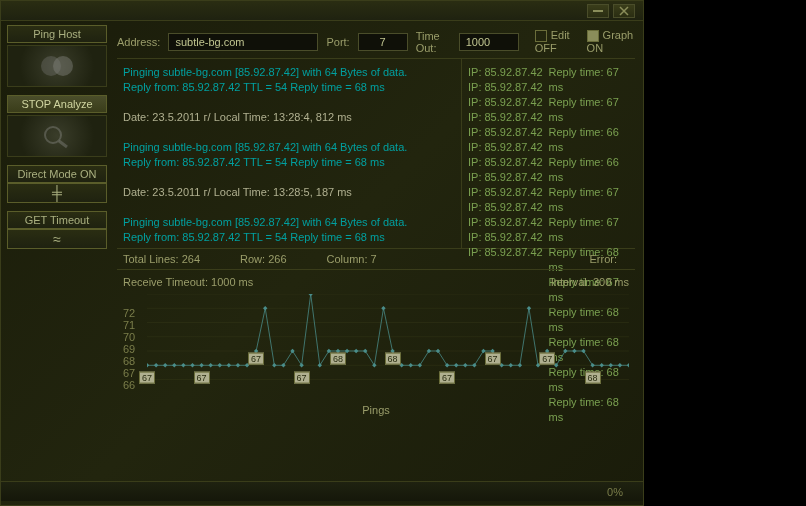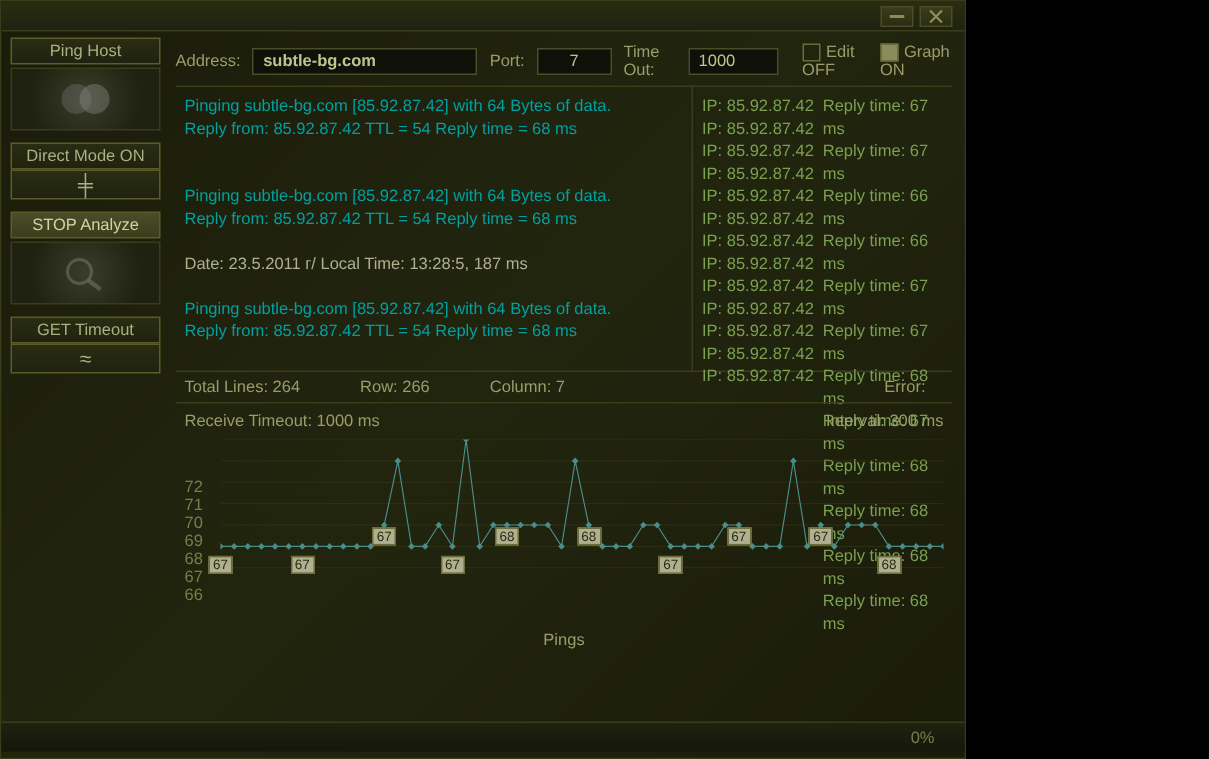--- a/index.html
+++ b/index.html
@@ -27,23 +27,23 @@
 .cyan{color:#00a0a0}
 .grn{color:#7aa050}
 .wht{color:#b0b090}
 .logline{line-height:15px}
 .statrow{display:flex;padding:4px 6px;border-bottom:1px solid #3a3d1a;color:#9a9d6a}
 .statrow span{margin-right:40px}
 .chartarea{flex:1;padding:4px 6px}
 .chhdr{display:flex;justify-content:space-between;color:#9a9d6a;padding:2px 0}
 .chtitle{color:#9a9d6a;padding:2px 0}
 .chart{height:110px;position:relative;margin-left:24px;margin-top:4px}
-.yax{position:absolute;left:-24px;top:0;height:100%;display:flex;flex-direction:column;justify-content:flex-end;color:#7a7d4a;font-size:10px}
+.yax{position:absolute;left:-24px;top:0;height:100%;display:flex;flex-direction:column;justify-content:center;color:#7a7d4a;font-size:10px}
 .plot{position:absolute;left:0;top:0;right:0;bottom:0}
-.xlbl{text-align:center;color:#9a9d6a;margin-top:18px}
+.xlbl{text-align:center;color:#9a9d6a;margin-top:0}
 .statusbar{height:20px;background:linear-gradient(#1f2210,#15170a);border-top:1px solid #3a3d1a;display:flex;justify-content:flex-end;align-items:center;padding-right:20px;color:#7a7d4a}
 .dlabel{position:absolute;background:#b0b090;color:#2a2d12;font-size:9px;padding:0 2px;border:1px solid #6a6d3a;transform:translate(-50%,-120%)}
 </style>
 </head>
 <body>
 <div class="frame">
 <div class="titlebar">
 <div class="winbtn">
         <svg width="10" height="2">
           <rect width="10" height="2" fill="#8a8d5a"></rect>
@@ -60,54 +60,55 @@
 <div>
 <div class="sbtn">Ping Host</div>
 <div class="sicon">
             <svg width="40" height="30">
               <circle cx="14" cy="15" r="10" fill="#888" opacity=".5"></circle>
               <circle cx="26" cy="15" r="10" fill="#aaa" opacity=".5"></circle>
             </svg>
           </div>
 </div>
 <div>
-<div class="sbtn">Direct Mode ON</div>
-<div class="sbtn thin">╪</div>
-</div>
-<div>
 <div class="sbtn hl">STOP Analyze</div>
 <div class="sicon">
             <svg width="40" height="30">
               <circle cx="16" cy="14" r="8" fill="none" stroke="#aaa" stroke-width="2" opacity=".5"></circle>
               <line x1="22" y1="20" x2="30" y2="26" stroke="#aaa" stroke-width="3" opacity=".5"></line>
             </svg>
           </div>
 </div>
 <div>
+<div class="sbtn">Direct Mode ON</div>
+<div class="sbtn thin">╪</div>
+</div>
+<div>
 <div class="sbtn">GET Timeout</div>
 <div class="sbtn thin">≈</div>
 </div>
 </div>
 <div class="main">
 <div class="toprow">
 <span class="lbl">Address:</span>
-<input class="inp" style="width: 150px; font-weight: bold;" value="subtle-bg.com">
+<input class="inp" style="width: 150px;" value="subtle-bg.com">
 <span class="lbl">Port:</span>
 <input class="inp" style="width: 50px; text-align: center;" value="7">
 <span class="lbl">Time Out:</span>
 <input class="inp" style="width: 60px; text-align: left;" value="1000">
 <span style="flex:1"></span>
 <span><span class="chk"></span><span class="lbl">Edit OFF</span></span>
 <span><span class="chk on"></span><span class="lbl">Graph ON</span></span>
 </div>
 <div class="logarea">
 <div class="logl" id="logl">
             <div class="logline cyan">Pinging subtle-bg.com [85.92.87.42]  with 64 Bytes of data.</div>
             <div class="logline cyan">Reply from: 85.92.87.42  TTL = 54  Reply time = 68 ms</div>
             <div class="logline ">&nbsp;</div>
+            <div class="logline wht">Date: 23.5.2011 г/ Local Time: 13:28:4, 812 ms</div>
             <div class="logline ">&nbsp;</div>
             <div class="logline cyan">Pinging subtle-bg.com [85.92.87.42]  with 64 Bytes of data.</div>
             <div class="logline cyan">Reply from: 85.92.87.42  TTL = 54  Reply time = 68 ms</div>
             <div class="logline ">&nbsp;</div>
             <div class="logline wht">Date: 23.5.2011 г/ Local Time: 13:28:5, 187 ms</div>
             <div class="logline ">&nbsp;</div>
             <div class="logline cyan">Pinging subtle-bg.com [85.92.87.42]  with 64 Bytes of data.</div>
             <div class="logline cyan">Reply from: 85.92.87.42  TTL = 54  Reply time = 68 ms</div>
           </div>
 <div class="logr">

